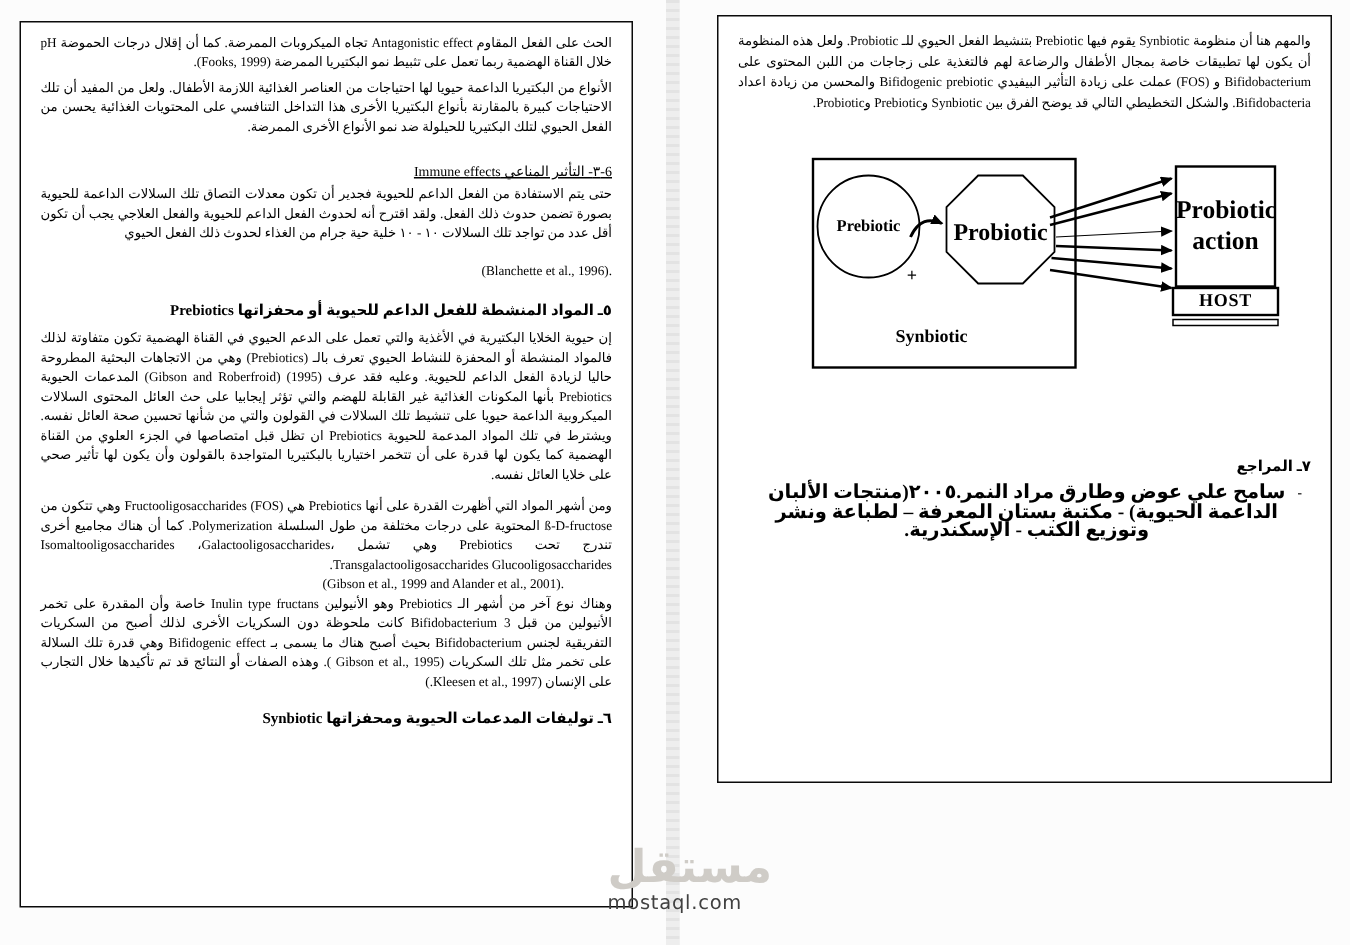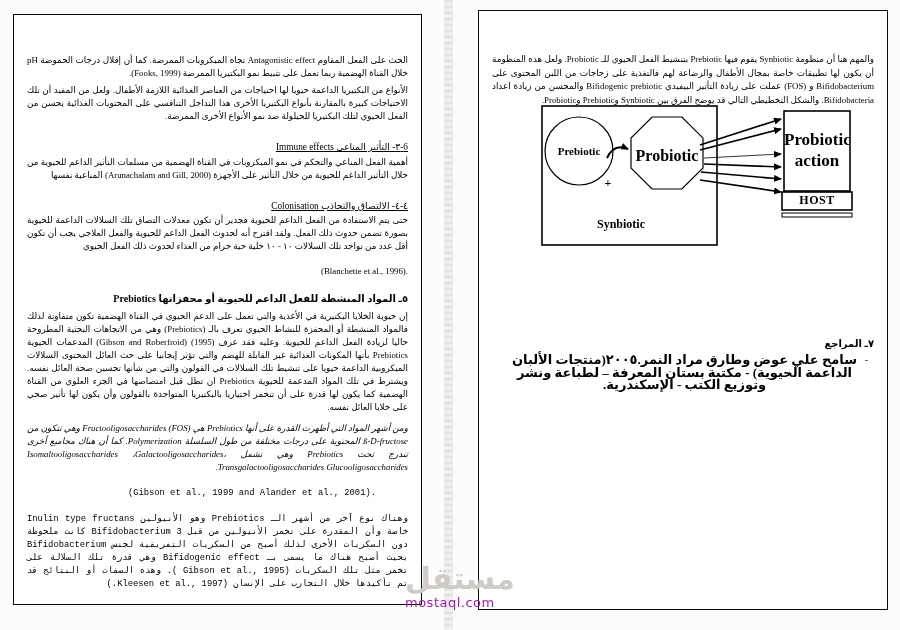--- a/index.html
+++ b/index.html
@@ -1,23 +1,23 @@
 <!DOCTYPE html>
 <html><head>
 <meta charset="utf-8">
 <style>
   html,body{margin:0;padding:0;width:900px;height:630px;overflow:hidden;
     background:#fcfcfc;font-family:"Liberation Serif","DejaVu Sans",serif;color:#000;}
   .stage{position:relative;width:900px;height:630px;}
   .page{position:absolute;background:#ffffff;border:1.4px solid #0a0a0a;box-sizing:border-box;overflow:hidden;}
   .page-left{left:13px;top:14px;width:409px;height:591px;padding:7px 13px;}
-  .page-right{left:478px;top:10px;width:410px;height:600px;padding:10px 13px;}
+  .page-right{left:478px;top:10px;width:410px;height:512px;padding:10px 13px;}
   .gap-bar{position:absolute;left:444px;top:0;width:9px;height:630px;background:#ebebeb;
     background-image:repeating-linear-gradient(to bottom,#e3e3e3 0 2px,#eeeeee 2px 6px);}
-  .para{direction:rtl;text-align:justify;font-size:8.8px;line-height:13px;margin-top:32px;}
+  .para{direction:rtl;text-align:justify;font-size:8.8px;line-height:13px;}
   .rp .para{line-height:13.5px;}
   .h-under{direction:rtl;text-align:right;font-size:9.3px;line-height:13px;text-decoration:underline;}
   .h-bold{direction:rtl;text-align:right;font-size:10px;line-height:14px;font-weight:bold;}
   .cite{direction:ltr;font-size:8.8px;line-height:13px;text-align:right;}
   .cite2{padding-right:32px;}
   
   .diagram{position:absolute;left:57px;top:95px;width:330px;height:160px;}
   .diagram svg{position:absolute;left:0;top:0;}
   .dlabel{position:absolute;text-align:center;font-weight:bold;font-family:"Liberation Serif",serif;}
   .lbl-prebiotic{left:4px;top:42px;width:80px;font-size:11px;}
@@ -26,45 +26,43 @@
   .lbl-synbiotic{left:36px;top:114px;width:100px;font-size:12px;}
   .lbl-action{left:249px;top:26px;width:66px;font-size:17px;line-height:1.25;}
   .lbl-host{left:247px;top:90px;width:70px;font-size:12px;letter-spacing:.5px;}
   
   .ref-item{direction:rtl;display:flex;gap:6px;padding:0 6px 0 18px;margin-top:3px;}
   .ref-bullet{font-weight:bold;font-size:9px;line-height:12.5px;}
   .ref-text{direction:rtl;text-align:center;font-weight:bold;font-size:13px;line-height:12.5px;flex:1;}
   
   .watermark{position:absolute;left:405px;top:562px;width:120px;z-index:9;pointer-events:none;}
   .wm-logo{font-family:"DejaVu Sans",sans-serif;font-weight:bold;font-size:30px;line-height:34px;color:#cfccc7;}
-  .wm-domain{font-family:"DejaVu Sans",sans-serif;font-size:13px;line-height:14px;color:#a21caf;letter-spacing:.5px;}
+  .wm-domain{font-family:"DejaVu Sans",sans-serif;font-size:13px;line-height:14px;color:#404040;letter-spacing:.5px;}
   
   .mt-h42{margin-top:50px;} .mt-p2{margin-top:4px;} .mt-h43{margin-top:18px;}
   .mt-p3{margin-top:2px;} .mt-h44{margin-top:18px;} .mt-p4{margin-top:1px;}
   .mt-c1{margin-top:12px;} .mt-h5{margin-top:14px;} .mt-p5{margin-top:4px;}
-  .mt-p6{margin-top:8px;font-style:italic;} .mt-p7{margin-top:13px;font-family:Liberation Mono, monospace;} .mt-h6{margin-top:12px;}
+  .mt-p6{margin-top:8px;} .mt-p7{margin-top:0;} .mt-h6{margin-top:12px;}
   .mt-h7{margin-top:48px;}
   .diag-spacer{height:182px;}
 </style>
 </head>
 <body>
 
 <div class="stage">
 
   <div class="gap-bar"></div>
 
   <div class="page page-left">
     <div class="para">الحث على الفعل المقاوم Antagonistic effect تجاه الميكروبات الممرضة. كما أن إقلال درجات الحموضة pH خلال القناة الهضمية ربما تعمل على تثبيط نمو البكتيريا الممرضة (Fooks, 1999).</div>
 
     <div class="para mt-p2">الأنواع من البكتيريا الداعمة حيويا لها احتياجات من العناصر الغذائية اللازمة الأطفال. ولعل من المفيد أن تلك الاحتياجات كبيرة بالمقارنة بأنواع البكتيريا الأخرى هذا التداخل التنافسي على المحتويات الغذائية يحسن من الفعل الحيوي لتلك البكتيريا للحيلولة ضد نمو الأنواع الأخرى الممرضة.</div>
 
     <div class="h-under mt-h43">6-٣- التأثير المناعي Immune effects</div>
-    <div class="para mt-p3">أهمية الفعل المناعي والتحكم في نمو الميكروبات في القناة الهضمية من مسلمات التأثير الداعم للحيوية من خلال التأثير الداعم للحيوية من خلال التأثير على الأجهزة (Arunachalam and Gill, 2000) المناعية نفسها</div>
 
-    <div class="h-under mt-h44">٤-٤- الالتصاق والتجاذب Colonisation</div>
     <div class="para mt-p4">حتى يتم الاستفادة من الفعل الداعم للحيوية فجدير أن تكون معدلات التصاق تلك السلالات الداعمة للحيوية بصورة تضمن حدوث ذلك الفعل. ولقد اقترح أنه لحدوث الفعل الداعم للحيوية والفعل العلاجي يجب أن تكون أقل عدد من تواجد تلك السلالات ١٠ - ١٠ خلية حية جرام من الغذاء لحدوث ذلك الفعل الحيوي</div>
 
     <div class="cite mt-c1" dir="ltr">(Blanchette et al., 1996).</div>
 
     <div class="h-bold mt-h5">٥ـ المواد المنشطة للفعل الداعم للحيوية أو محفزاتها Prebiotics</div>
     <div class="para mt-p5">إن حيوية الخلايا البكتيرية في الأغذية والتي تعمل على الدعم الحيوي في القناة الهضمية تكون متفاوتة لذلك فالمواد المنشطة أو المحفزة للنشاط الحيوي تعرف بالـ (Prebiotics) وهي من الاتجاهات البحثية المطروحة حاليا لزيادة الفعل الداعم للحيوية. وعليه فقد عرف (1995) (Gibson and Roberfroid) المدعمات الحيوية Prebiotics بأنها المكونات الغذائية غير القابلة للهضم والتي تؤثر إيجابيا على حث العائل المحتوى السلالات الميكروبية الداعمة حيويا على تنشيط تلك السلالات في القولون والتي من شأنها تحسين صحة العائل نفسه. ويشترط في تلك المواد المدعمة للحيوية Prebiotics ان تظل قبل امتصاصها في الجزء العلوي من القناة الهضمية كما يكون لها قدرة على أن تتخمر اختياريا بالبكتيريا المتواجدة بالقولون وأن يكون لها تأثير صحي على خلايا العائل نفسه.</div>
 
     <div class="para mt-p6">ومن أشهر المواد التي أظهرت القدرة على أنها Prebiotics هي Fructooligosaccharides (FOS) وهي تتكون من ß-D-fructose المحتوية على درجات مختلفة من طول السلسلة Polymerization. كما أن هناك مجاميع أخرى تندرج تحت Prebiotics وهي تشمل Isomaltooligosaccharides ،Galactooligosaccharides، Transgalactooligosaccharides Glucooligosaccharides.</div>
     <div class="cite cite2 mt-p7" dir="ltr">(Gibson et al., 1999 and Alander et al., 2001).</div>
 

